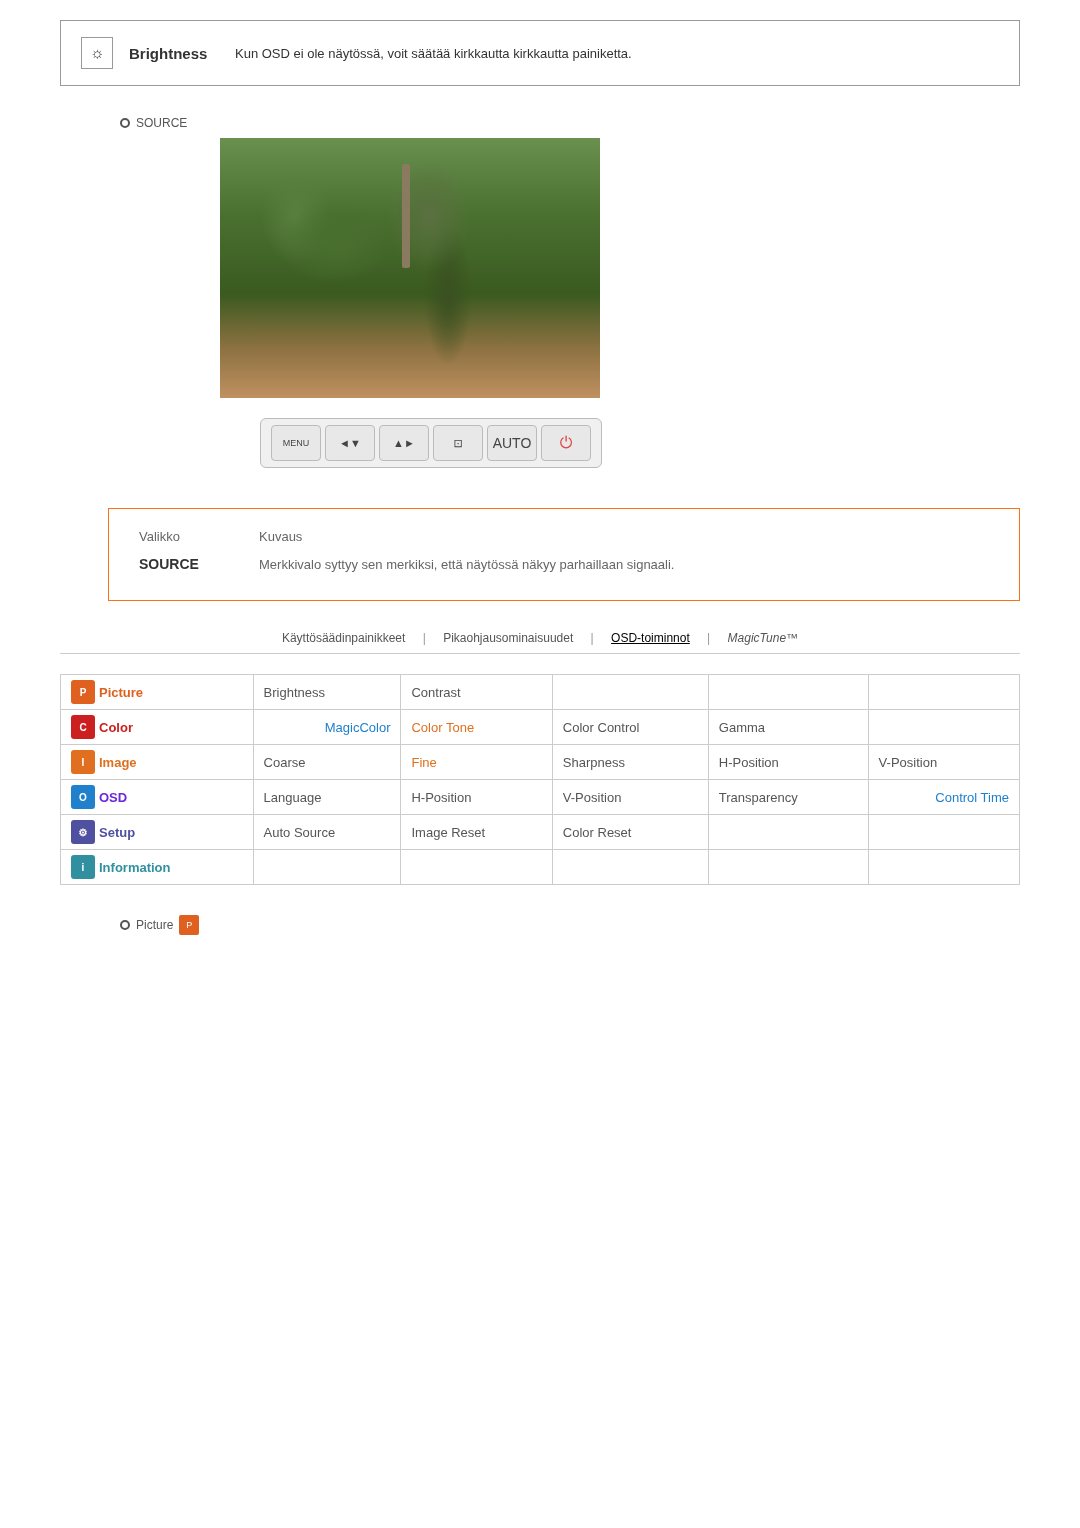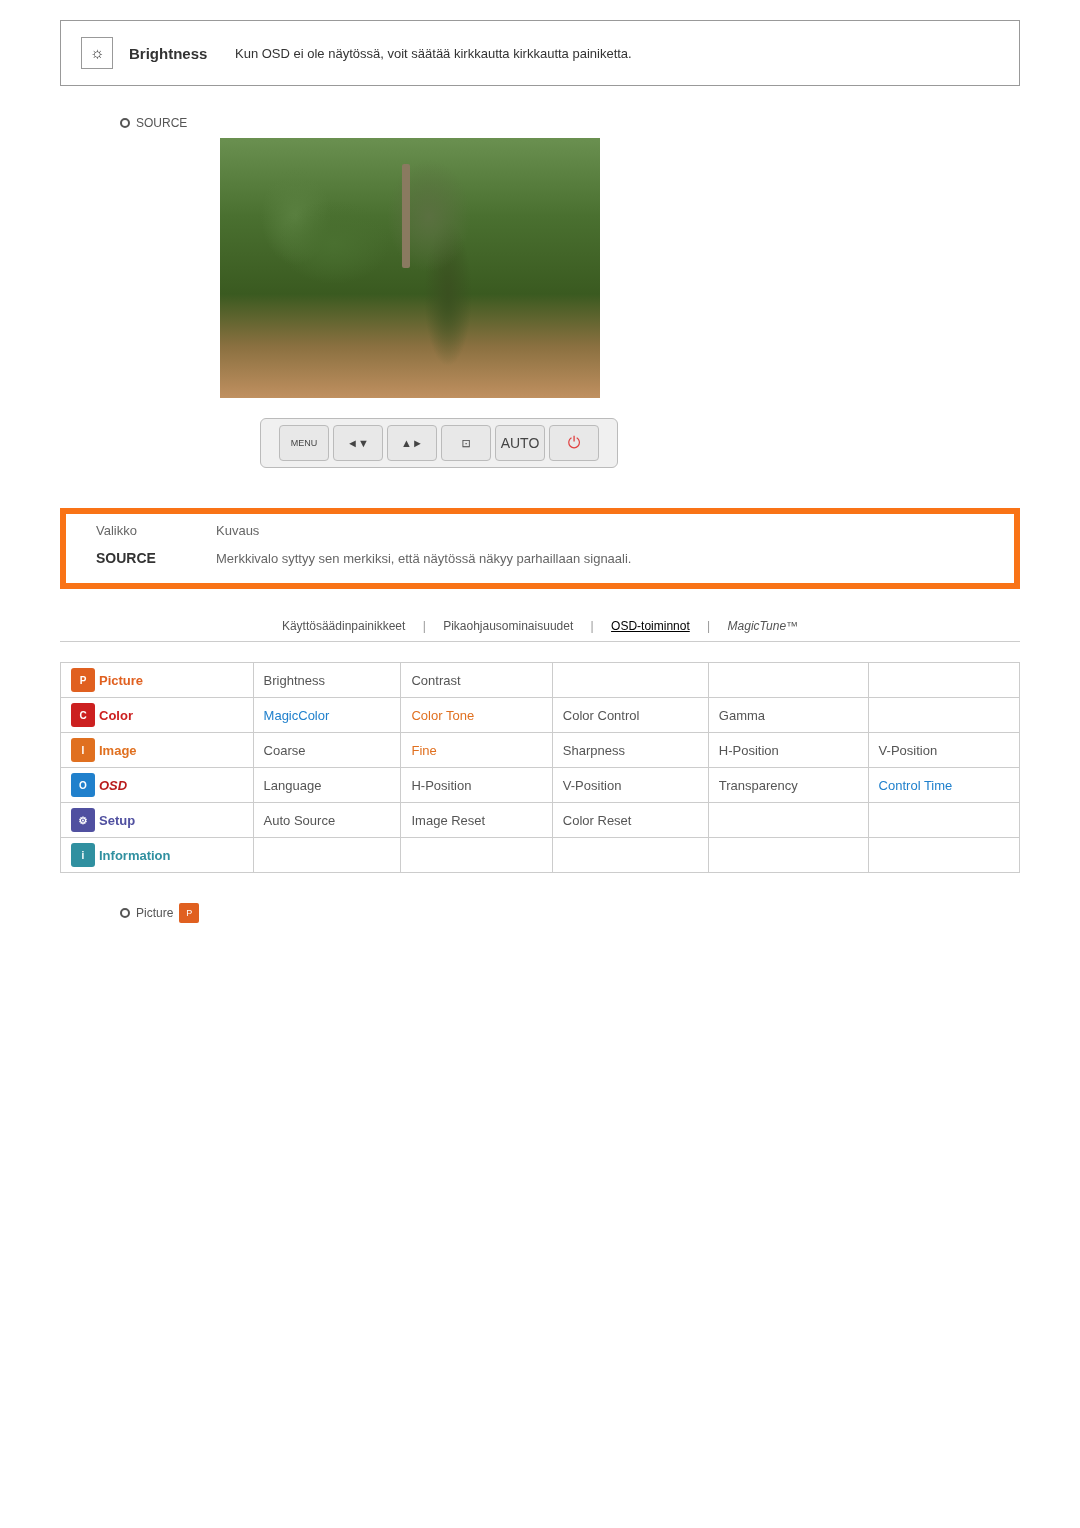--- a/index.html
+++ b/index.html
@@ -100,42 +100,43 @@
 
     
     .button-bar {
       display: flex;
       gap: 4px;
       margin-left: 200px;
       margin-bottom: 40px;
       background: #f0f0f0;
       border: 1px solid #bbb;
       border-radius: 6px;
-      padding: 6px 18px;
+      padding: 6px 10px;
       width: fit-content;
     }
     .btn-item {
       width: 50px;
       height: 36px;
       border: 1px solid #bbb;
       border-radius: 4px;
       background: #e8e8e8;
       display: flex;
       align-items: center;
       justify-content: center;
       font-size: 11px;
       cursor: pointer;
       color: #444;
     }
 
     
     .table-section {
-      border: 6px solid #f97316;
-      padding: 9px 30px;
+      border: 1px solid #f97316;
+      padding: 20px 30px;
       margin-bottom: 30px;
+      margin-left: 48px;
     }
     .table-row-info {
       display: flex;
       gap: 40px;
       align-items: baseline;
       margin-bottom: 8px;
     }
     .table-row-info:first-child {
       margin-bottom: 12px;
     }
@@ -216,26 +217,26 @@
     .icon-setup { background: #5050a0; color: #fff; }
     .icon-info { background: #3090a0; color: #fff; }
 
     .menu-cell {
       display: flex;
       align-items: center;
     }
     .menu-name-picture { color: #e06020; font-weight: bold; }
     .menu-name-color { color: #cc2020; font-weight: bold; }
     .menu-name-image { color: #e07020; font-weight: bold; }
-    .menu-name-osd { color: #b91c1c; font-weight: bold; font-style: italic; }
+    .menu-name-osd { color: #6d28d9; font-weight: bold; }
     .menu-name-setup { color: #5050a0; font-weight: bold; }
     .menu-name-info { color: #3090a0; font-weight: bold; }
 
     .sub-item { color: #555; }
-    .sub-item-blue { color: #2080cc; }
+    .sub-item-blue { color: #2080cc; text-align: right; }
     .sub-item-orange { color: #e07020; }
 
     
     .picture-label {
       display: flex;
       align-items: center;
       gap: 6px;
       margin-left: 60px;
       font-size: 12px;
       color: #555;

